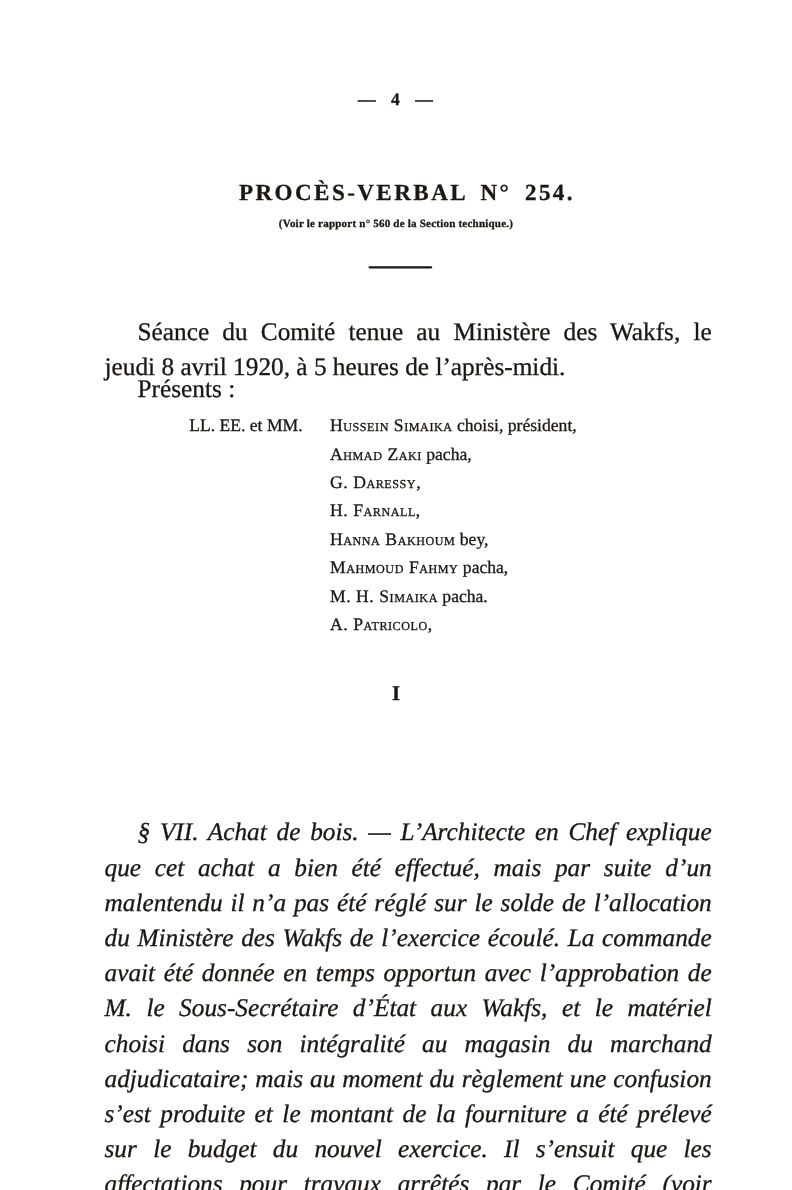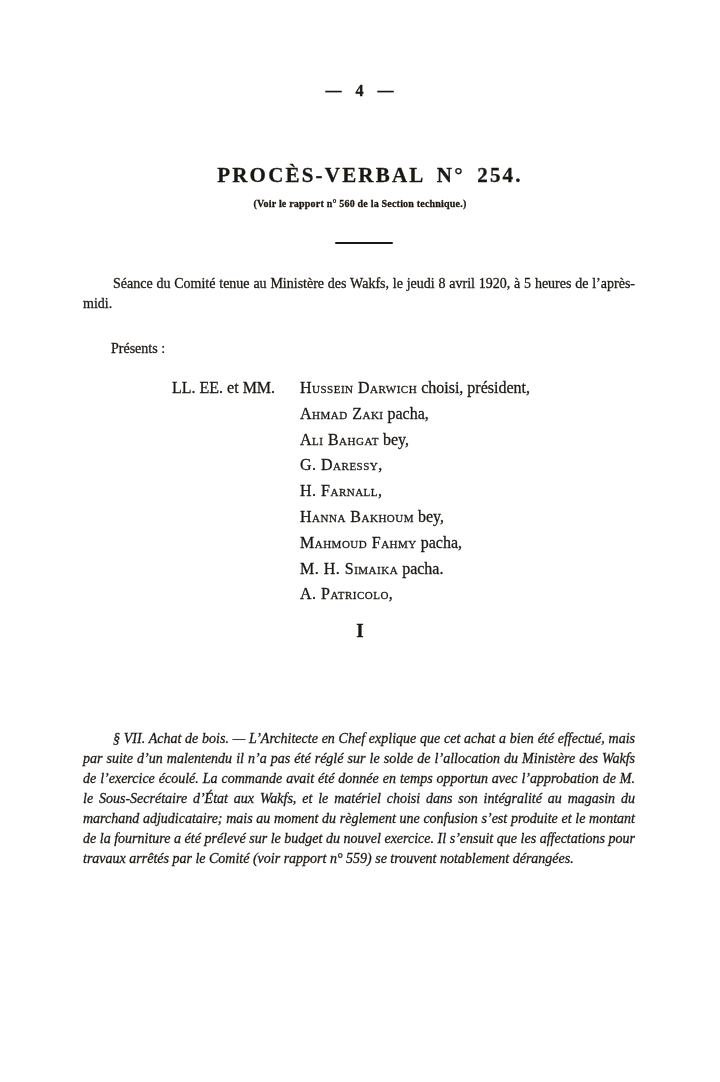--- a/index.html
+++ b/index.html
@@ -64,32 +64,32 @@
     left: 335px;
     width: 58px;
     height: 2px;
     background: var(--ink);
     border-radius: 1px;
   }
   .body-text {
     position: absolute;
     left: 79px;
     width: 552px;
-    margin: 4px;
-    font-size: 14px;
-    line-height: 20px;
+    margin: 16px;
+    font-size: 23px;
+    line-height: 32px;
     text-align: justify;
     text-indent: 30px;
   }
   .session-paragraph { top: 270px; }
   .presents-label {
     position: absolute;
     top: 341px;
-    left: 111px;
-    font-size: 14px;
+    left: 125px;
+    font-size: 23px;
   }
   .attendees-list {
     position: absolute;
     top: 375px;
     left: 156px;
     font-size: 16px;
     line-height: 25.8px;
     margin-left: 16px;
   }
   .attendee-row { padding-left: 128px; white-space: nowrap; }
@@ -122,27 +122,24 @@
 
   <div class="separator-rule"></div>
 
   <p class="body-text session-paragraph">Séance du Comité tenue au Ministère des Wakfs, le jeudi 8 avril 1920, à 5 heures de l’après-midi.</p>
 
   <div class="presents-label">Présents :</div>
 
   <div class="attendees-list">
     <div class="attendee-row first">
       <span class="attendee-prefix">LL. EE. et MM.</span>
-      <span class="attendee-name"><span class="sc">Hussein Darwich</span><span> choisi, président,</span></span>
+      <span class="attendee-name"><span class="sc">Hussein Simaika</span><span> choisi, président,</span></span>
     </div>
     <div class="attendee-row">
       <span class="attendee-name"><span class="sc">Ahmad Zaki</span><span> pacha,</span></span>
-    </div>
-    <div class="attendee-row">
-      <span class="attendee-name"><span class="sc">Ali Bahgat</span><span> bey,</span></span>
     </div>
     <div class="attendee-row">
       <span class="attendee-name"><span class="sc">G. Daressy</span><span>,</span></span>
     </div>
     <div class="attendee-row">
       <span class="attendee-name"><span class="sc">H. Farnall</span><span>,</span></span>
     </div>
     <div class="attendee-row">
       <span class="attendee-name"><span class="sc">Hanna Bakhoum</span><span> bey,</span></span>
     </div>

